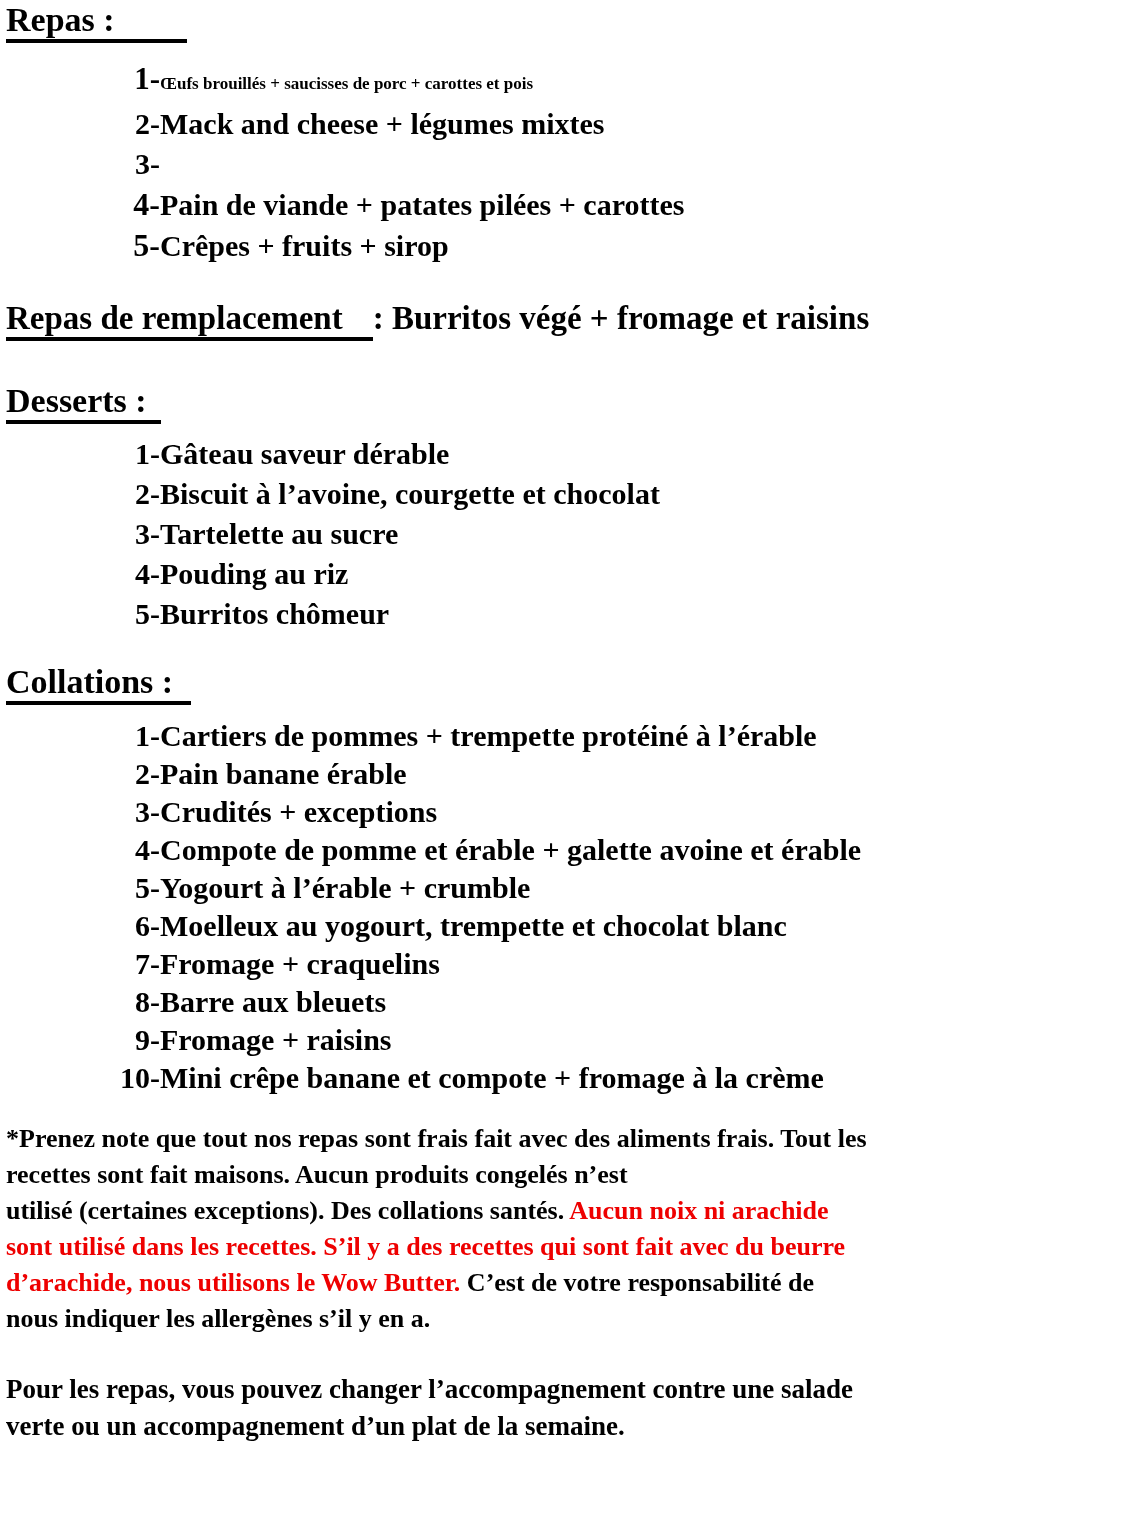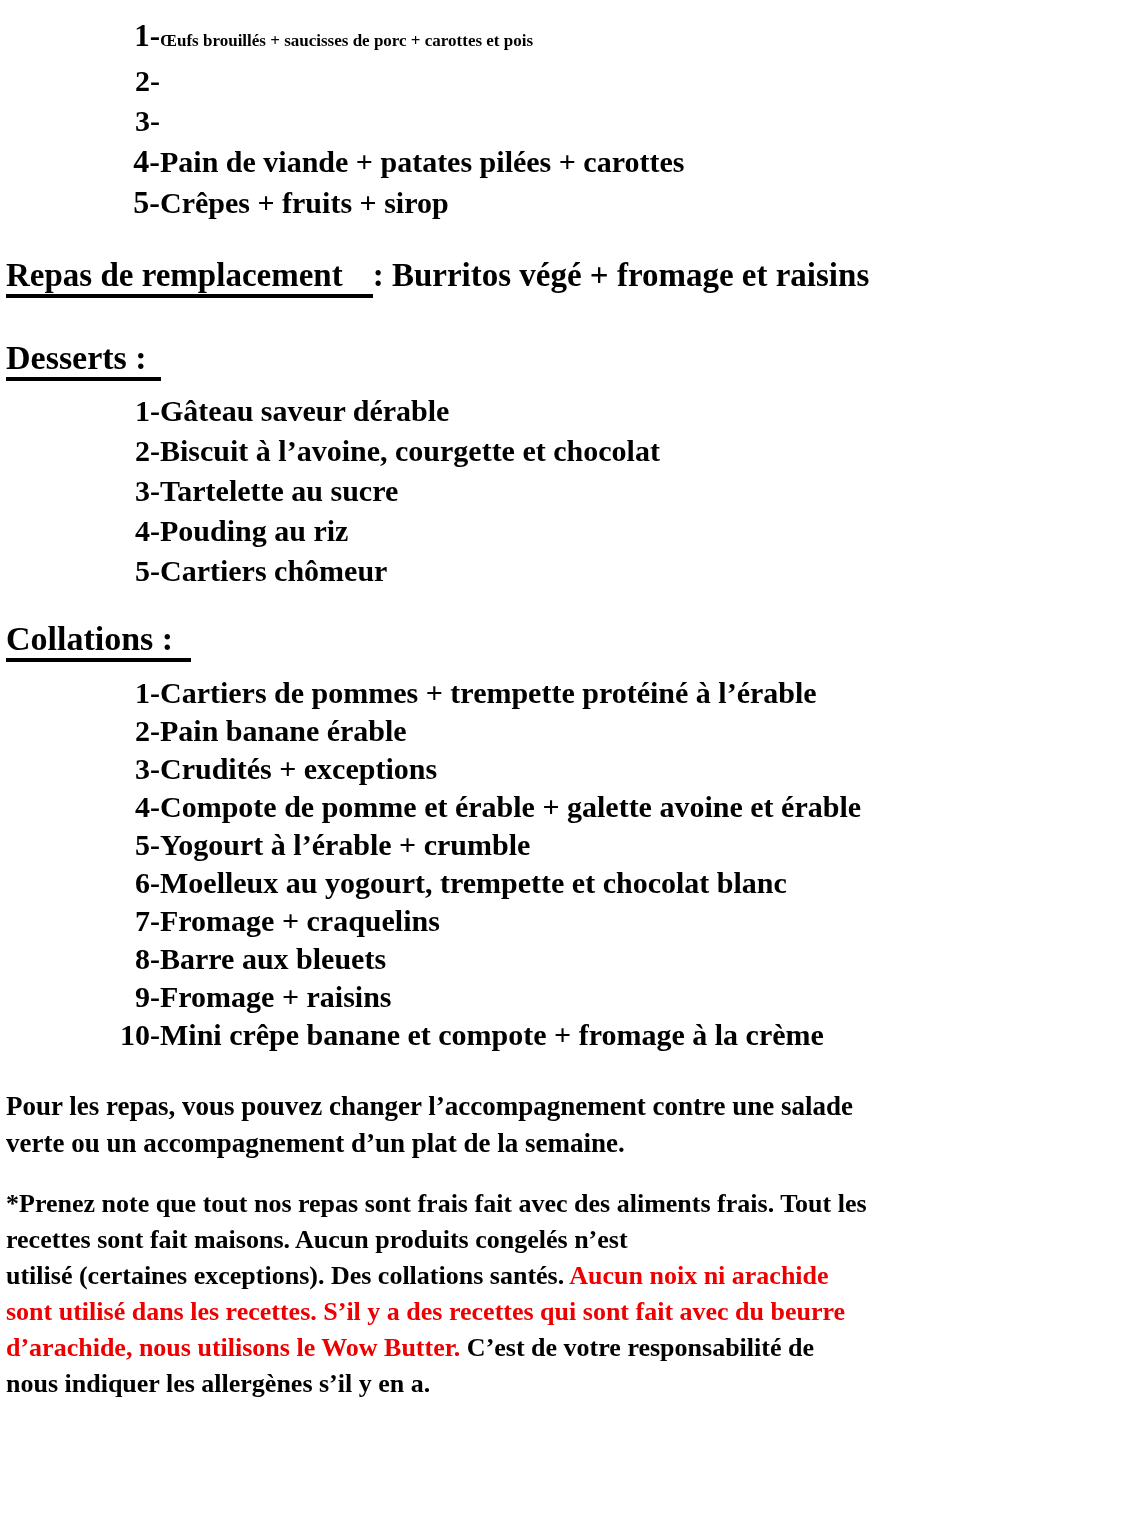--- a/index.html
+++ b/index.html
@@ -109,27 +109,29 @@
   }
   .red { color: var(--red); }
 </style>
 </head>
 <body>
 
 <div class="page">
 
 
   <section>
+    <h2 class="sec sec-repas"><span class="u">Repas :</span></h2>
     <ul class="menu repas">
       <li class="r1">
           <span class="num">1-</span>
           <span class="txt">Œufs brouillés + saucisses de porc + carottes et pois</span>
         </li>
       <li>
           <span class="num">2-</span>
+          <span class="txt">Mack and cheese + légumes mixtes</span>
         </li>
       <li>
           <span class="num">3-</span>
         </li>
       <li class="r45">
           <span class="num">4-</span>
           <span class="txt">Pain de viande + patates pilées + carottes</span>
         </li>
       <li class="r45">
           <span class="num">5-</span>
@@ -154,21 +156,21 @@
       <li>
           <span class="num">3-</span>
           <span class="txt">Tartelette au sucre</span>
         </li>
       <li>
           <span class="num">4-</span>
           <span class="txt">Pouding au riz</span>
         </li>
       <li>
           <span class="num">5-</span>
-          <span class="txt">Cartiers chômeur</span>
+          <span class="txt">Burritos chômeur</span>
         </li>
     </ul>
   </section>
 
   <section>
     <h2 class="sec sec-collations"><span class="u">Collations :</span></h2>
     <ul class="menu collations">
       <li>
           <span class="num">1-</span>
           <span class="txt">Cartiers de pommes + trempette protéiné à l’érable</span>
@@ -204,24 +206,24 @@
       <li>
           <span class="num">9-</span>
           <span class="txt">Fromage + raisins</span>
         </li>
       <li>
           <span class="num">10-</span>
           <span class="txt">Mini crêpe banane et compote + fromage à la crème</span>
         </li>
     </ul>
   </section>
-
-  <p class="note note-accomp">Pour les repas, vous pouvez changer l’accompagnement contre une salade
-verte ou un accompagnement d’un plat de la semaine.</p>
 
   <p class="note note-allergy"><span>*Prenez note que tout nos repas sont frais fait avec des aliments frais. Tout les
 recettes sont fait maisons. Aucun produits congelés n’est
 utilisé (certaines exceptions).  Des collations santés. </span><span class="red">Aucun noix ni arachide
 sont utilisé dans les recettes. S’il y a des recettes qui sont fait avec du beurre
 d’arachide, nous utilisons le Wow Butter. </span><span>C’est de votre responsabilité de
 nous indiquer les allergènes s’il y en a.</span></p>
 
+  <p class="note note-accomp">Pour les repas, vous pouvez changer l’accompagnement contre une salade
+verte ou un accompagnement d’un plat de la semaine.</p>
+
 </div>
 
 </body></html>

